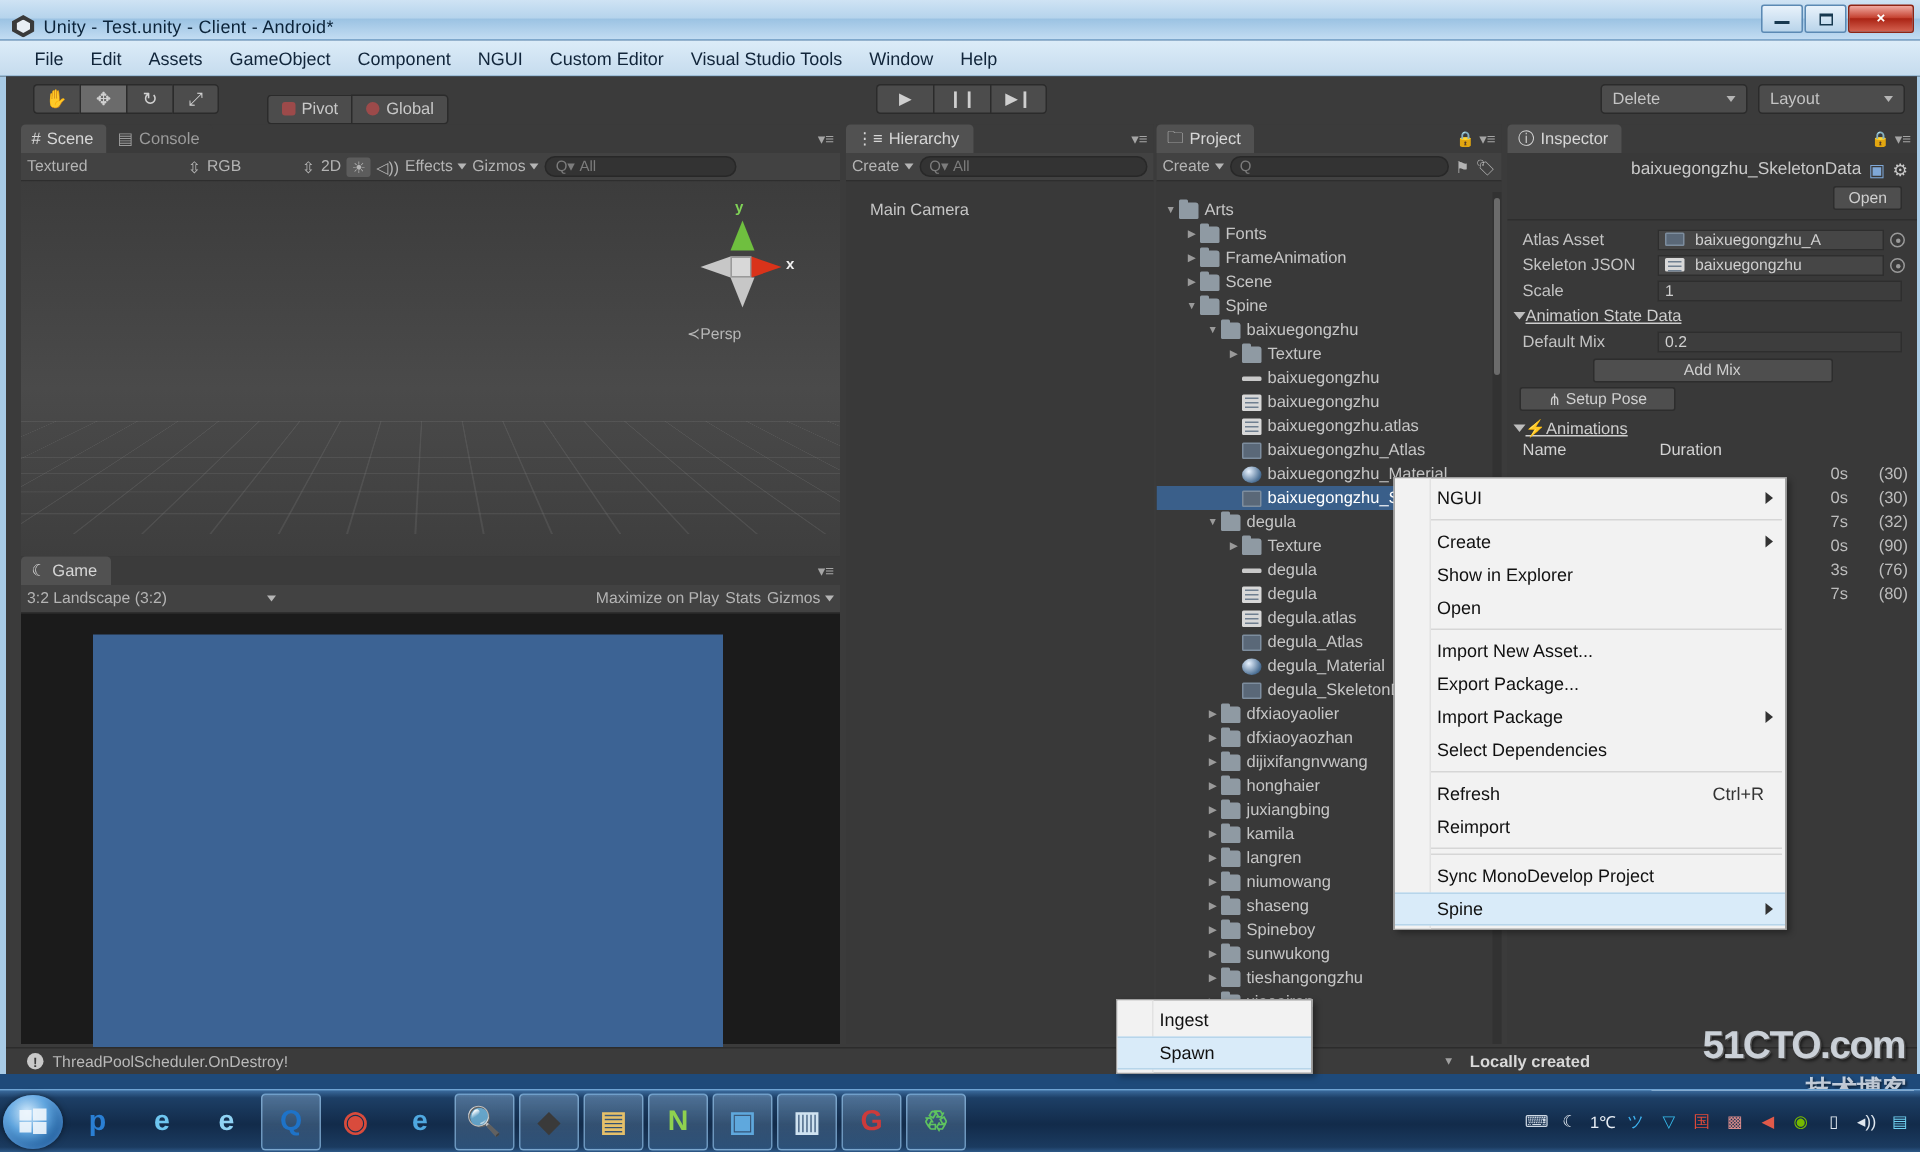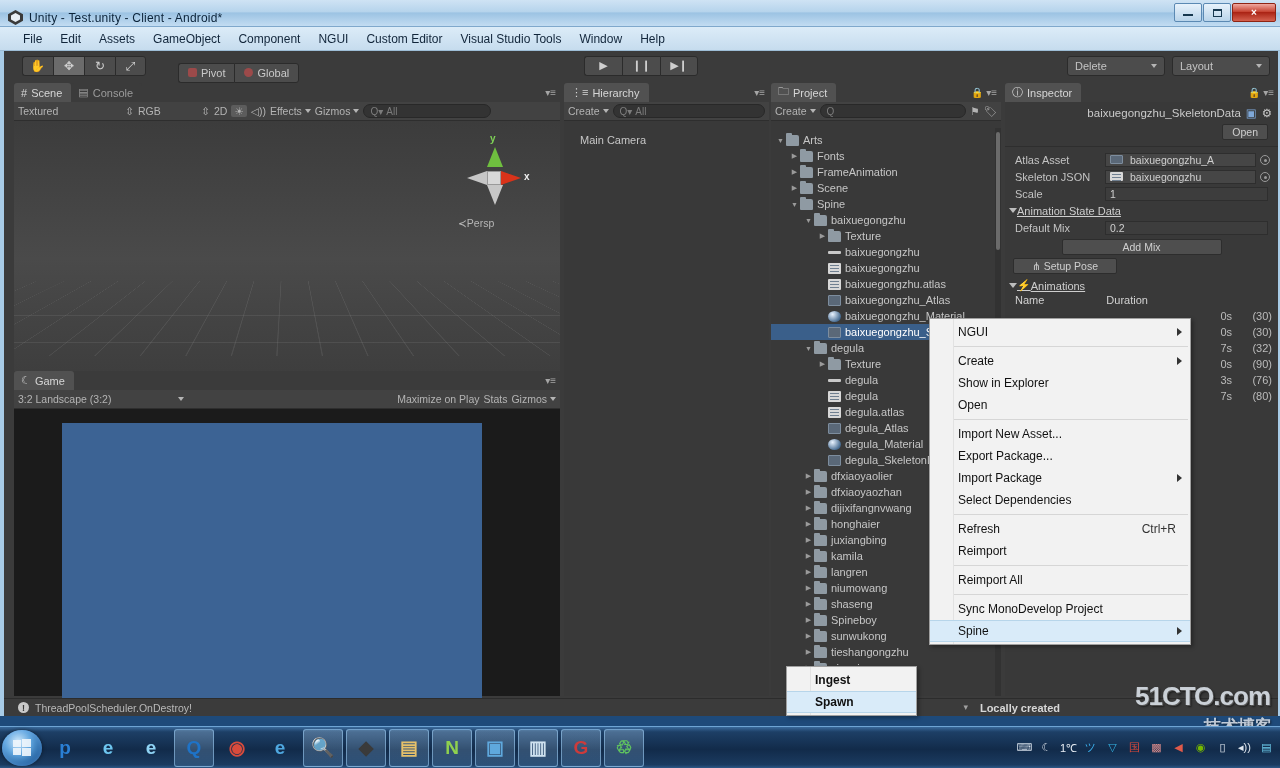--- a/index.html
+++ b/index.html
@@ -766,34 +766,31 @@
         </div>
         <div class="ctxsep"></div>
         <div class="ctxitem">
           <span>Refresh</span>
           <span class="ctxshort">Ctrl+R</span>
         </div>
         <div class="ctxitem">
           <span>Reimport</span>
         </div>
         <div class="ctxsep"></div>
-        <div class="ctxitem">
-          <span>Reimport All</span>
-        </div>
         <div class="ctxsep"></div>
         <div class="ctxitem">
           <span>Sync MonoDevelop Project</span>
         </div>
         <div class="ctxitem hl">
           <span>Spine</span>
           <span class="ctxarrow"></span>
         </div>
       </div>
 
-    <div class="ctxmenu" style="left:782px; top:615px; width:131px;font-weight:bold;" id="submenu">
+    <div class="ctxmenu" style="left:740px; top:615px; width:131px;" id="submenu">
         <div class="ctxgutter"></div>
         <div class="ctxitem">
           <span>Ingest</span>
         </div>
         <div class="ctxitem hl">
           <span>Spawn</span>
         </div>
       </div>
   </div>
 

